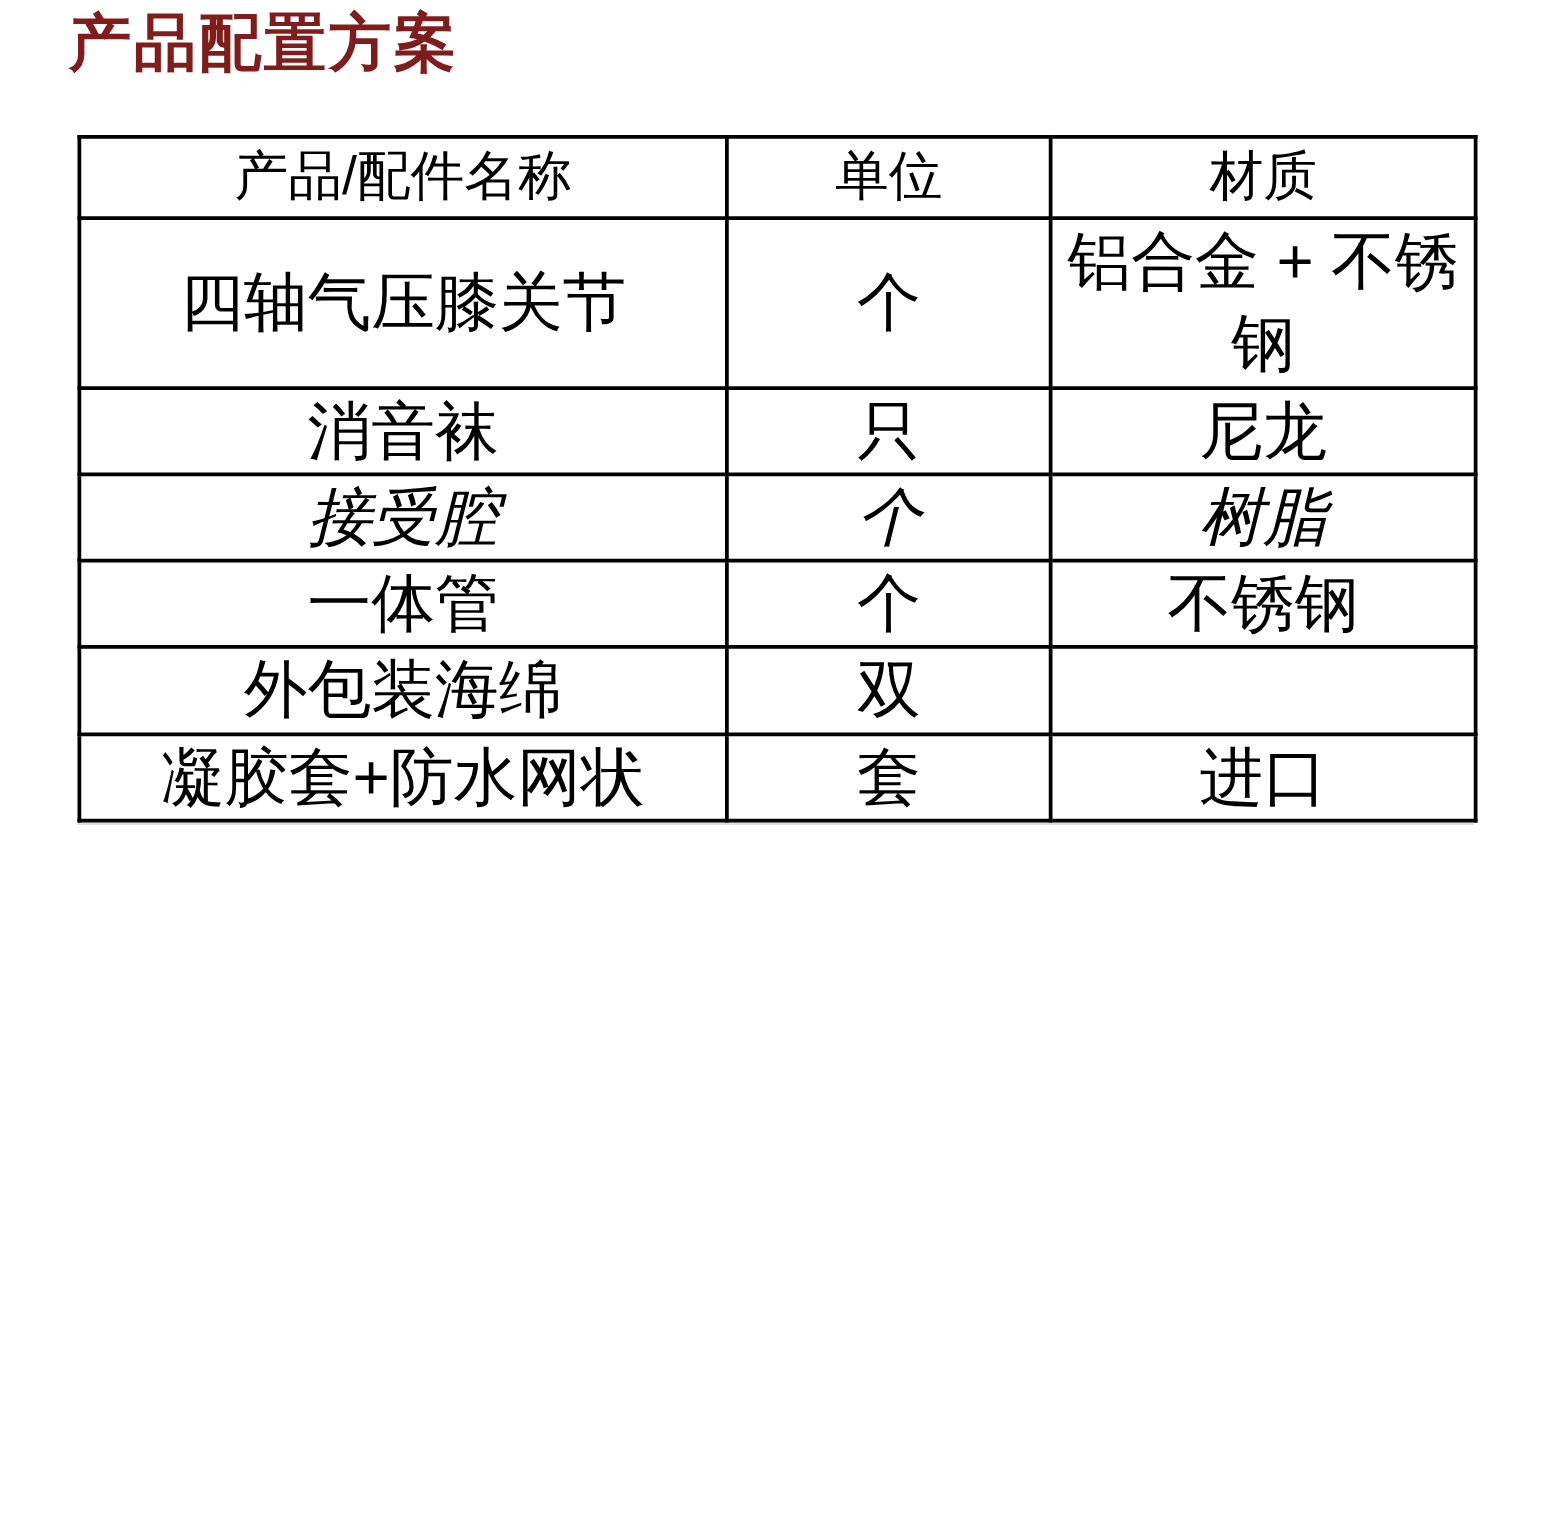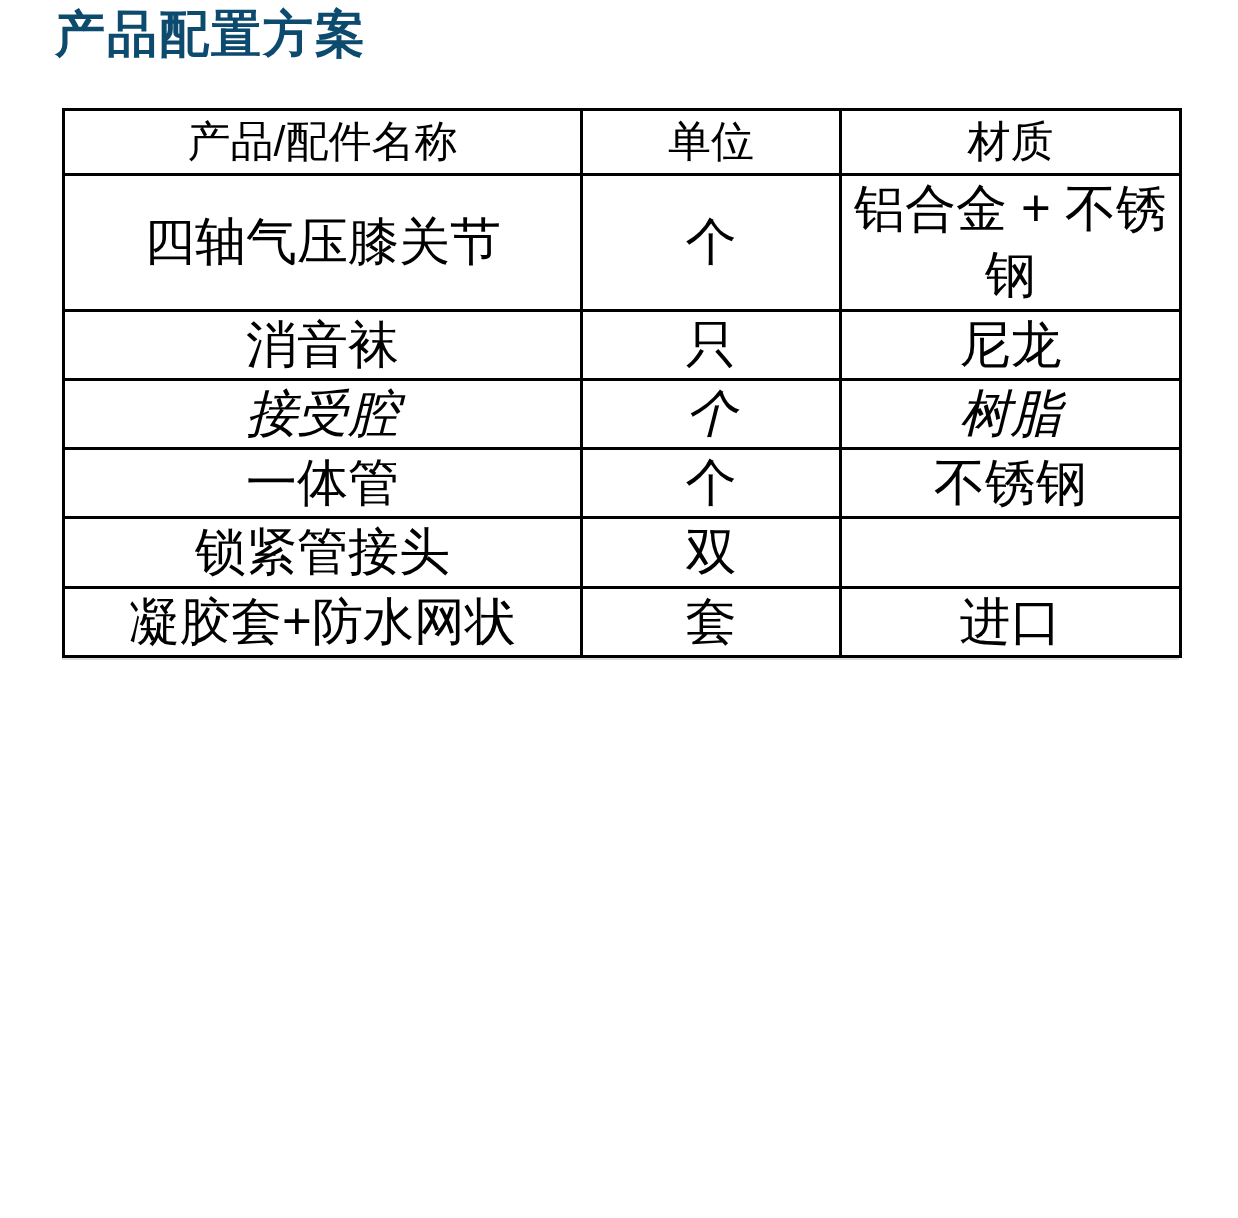--- a/index.html
+++ b/index.html
@@ -72,21 +72,21 @@
   tr.r7 td { line-height: 1.35; }
   tr.r8  { height: 58px; }
   tr.r9  { height: 60px; }
   tr.r10 { height: 60px; }
 </style>
 </head>
 <body>
 
 <div class="page">
 
-  <h1 class="page-title" style="color: #0c4a6e;">产品配置方案</h1>
+  <h1 class="page-title" style="color: #7f1d1d;">产品配置方案</h1>
 
   <div class="seam"></div>
 
   <table class="config-table">
     <colgroup>
       <col style="width:518px">
       <col style="width:259px">
       <col style="width:340px">
     </colgroup>
     <thead>
@@ -111,21 +111,21 @@
         <td>接受腔</td>
         <td>个</td>
         <td>树脂</td>
       </tr>
       <tr class="r5">
         <td>一体管</td>
         <td>个</td>
         <td>不锈钢</td>
       </tr>
       <tr class="r9">
-        <td>锁紧管接头</td>
+        <td>外包装海绵</td>
         <td>双</td>
         <td></td>
       </tr>
       <tr class="r10">
         <td>凝胶套+防水网状</td>
         <td>套</td>
         <td>进口</td>
       </tr>
     </tbody>
   </table>

